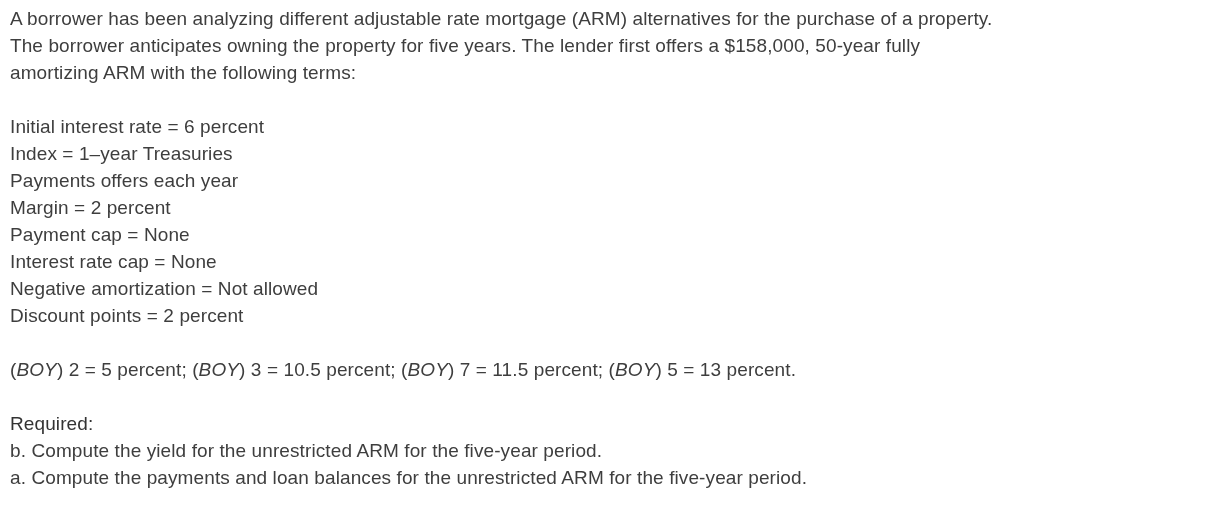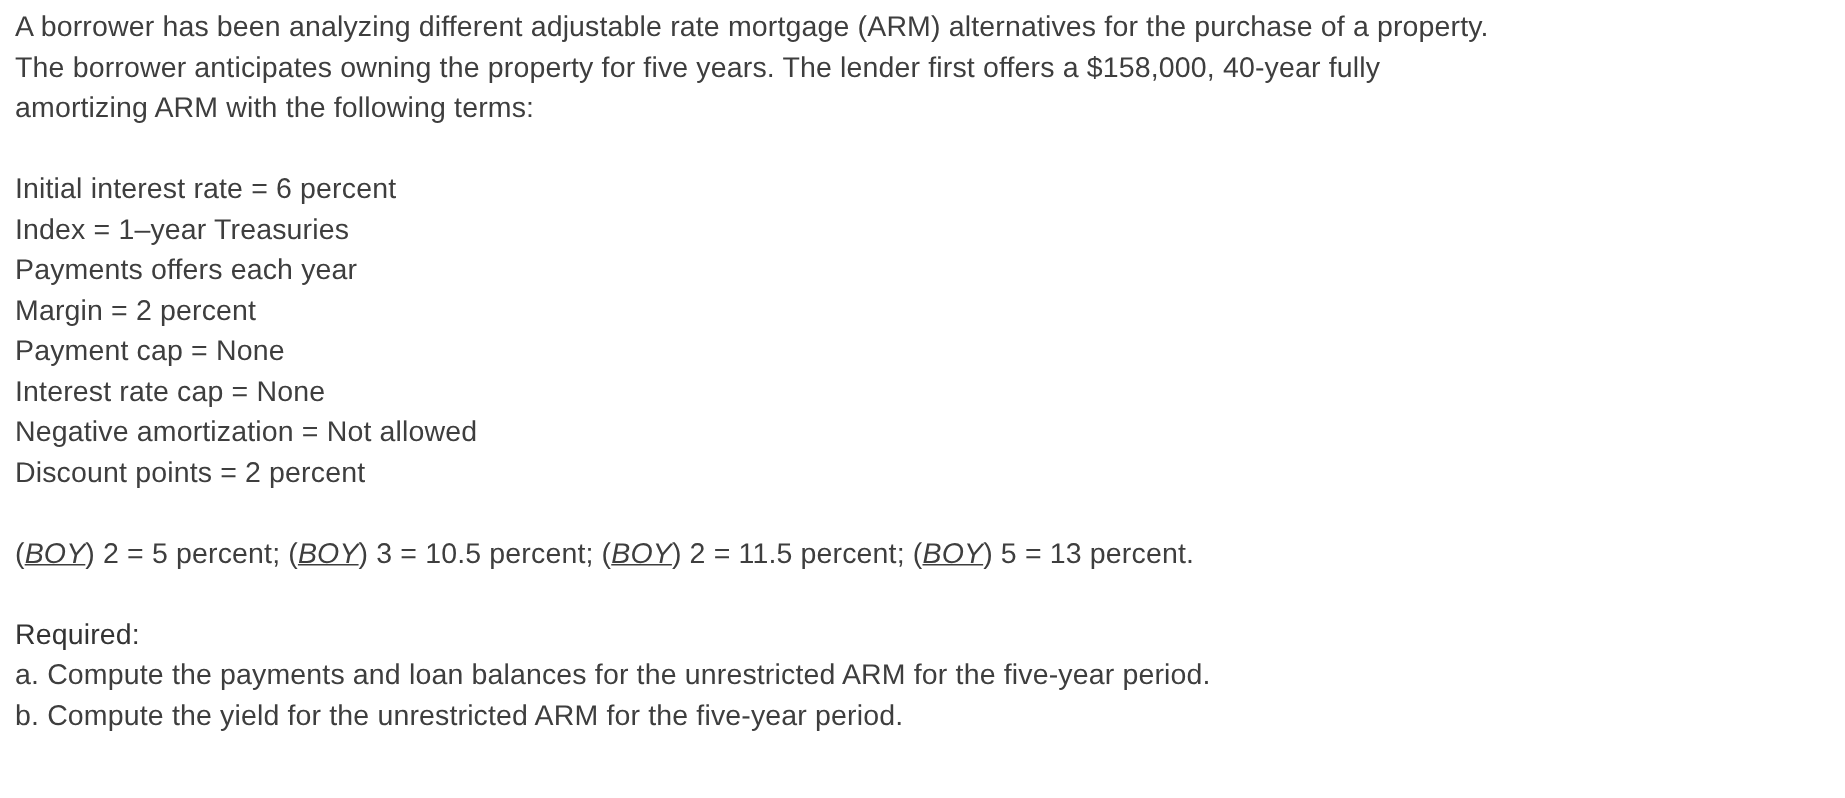--- a/index.html
+++ b/index.html
@@ -23,52 +23,51 @@
     margin: 0 0 27px 0;
   }
   .block:last-child {
     margin-bottom: 0;
   }
   .line {
     white-space: nowrap;
   }
   .it {
     font-style: italic;
-    text-decoration: underline;
   }
   .bold {
     font-weight: normal;
     color: #333333;
   }
 </style>
 </head>
 <body style="background: rgb(255, 255, 255);">
 
 <div class="page" style="color: rgb(62, 62, 62);">
 
   <div class="block">
     <div class="line">A borrower has been analyzing different adjustable rate mortgage (ARM) alternatives for the purchase of a property.</div>
-    <div class="line">The borrower anticipates owning the property for five years. The lender first offers a $158,000, 40-year fully</div>
+    <div class="line">The borrower anticipates owning the property for five years. The lender first offers a $158,000, 50-year fully</div>
     <div class="line">amortizing ARM with the following terms:</div>
   </div>
 
   <div class="block">
     <div class="line">Initial interest rate = 6 percent</div>
     <div class="line">Index = 1–year Treasuries</div>
     <div class="line">Payments offers each year</div>
     <div class="line">Margin = 2 percent</div>
     <div class="line">Payment cap = None</div>
     <div class="line">Interest rate cap = None</div>
     <div class="line">Negative amortization = Not allowed</div>
     <div class="line">Discount points = 2 percent</div>
   </div>
 
   <div class="block">
-    <div class="line"><span>(</span><span class="it">BOY</span><span>) 2 = 5 percent; (</span><span class="it">BOY</span><span>) 3 = 10.5 percent; (</span><span class="it">BOY</span><span>) 2 = 11.5 percent; (</span><span class="it">BOY</span><span>) 5 = 13 percent.</span></div>
+    <div class="line"><span>(</span><span class="it">BOY</span><span>) 2 = 5 percent; (</span><span class="it">BOY</span><span>) 3 = 10.5 percent; (</span><span class="it">BOY</span><span>) 7 = 11.5 percent; (</span><span class="it">BOY</span><span>) 5 = 13 percent.</span></div>
   </div>
 
   <div class="block">
     <div class="line bold">Required:</div>
+    <div class="line">b. Compute the yield for the unrestricted ARM for the five-year period.</div>
     <div class="line">a. Compute the payments and loan balances for the unrestricted ARM for the five-year period.</div>
-    <div class="line">b. Compute the yield for the unrestricted ARM for the five-year period.</div>
   </div>
 
 </div>
 
 </body></html>

